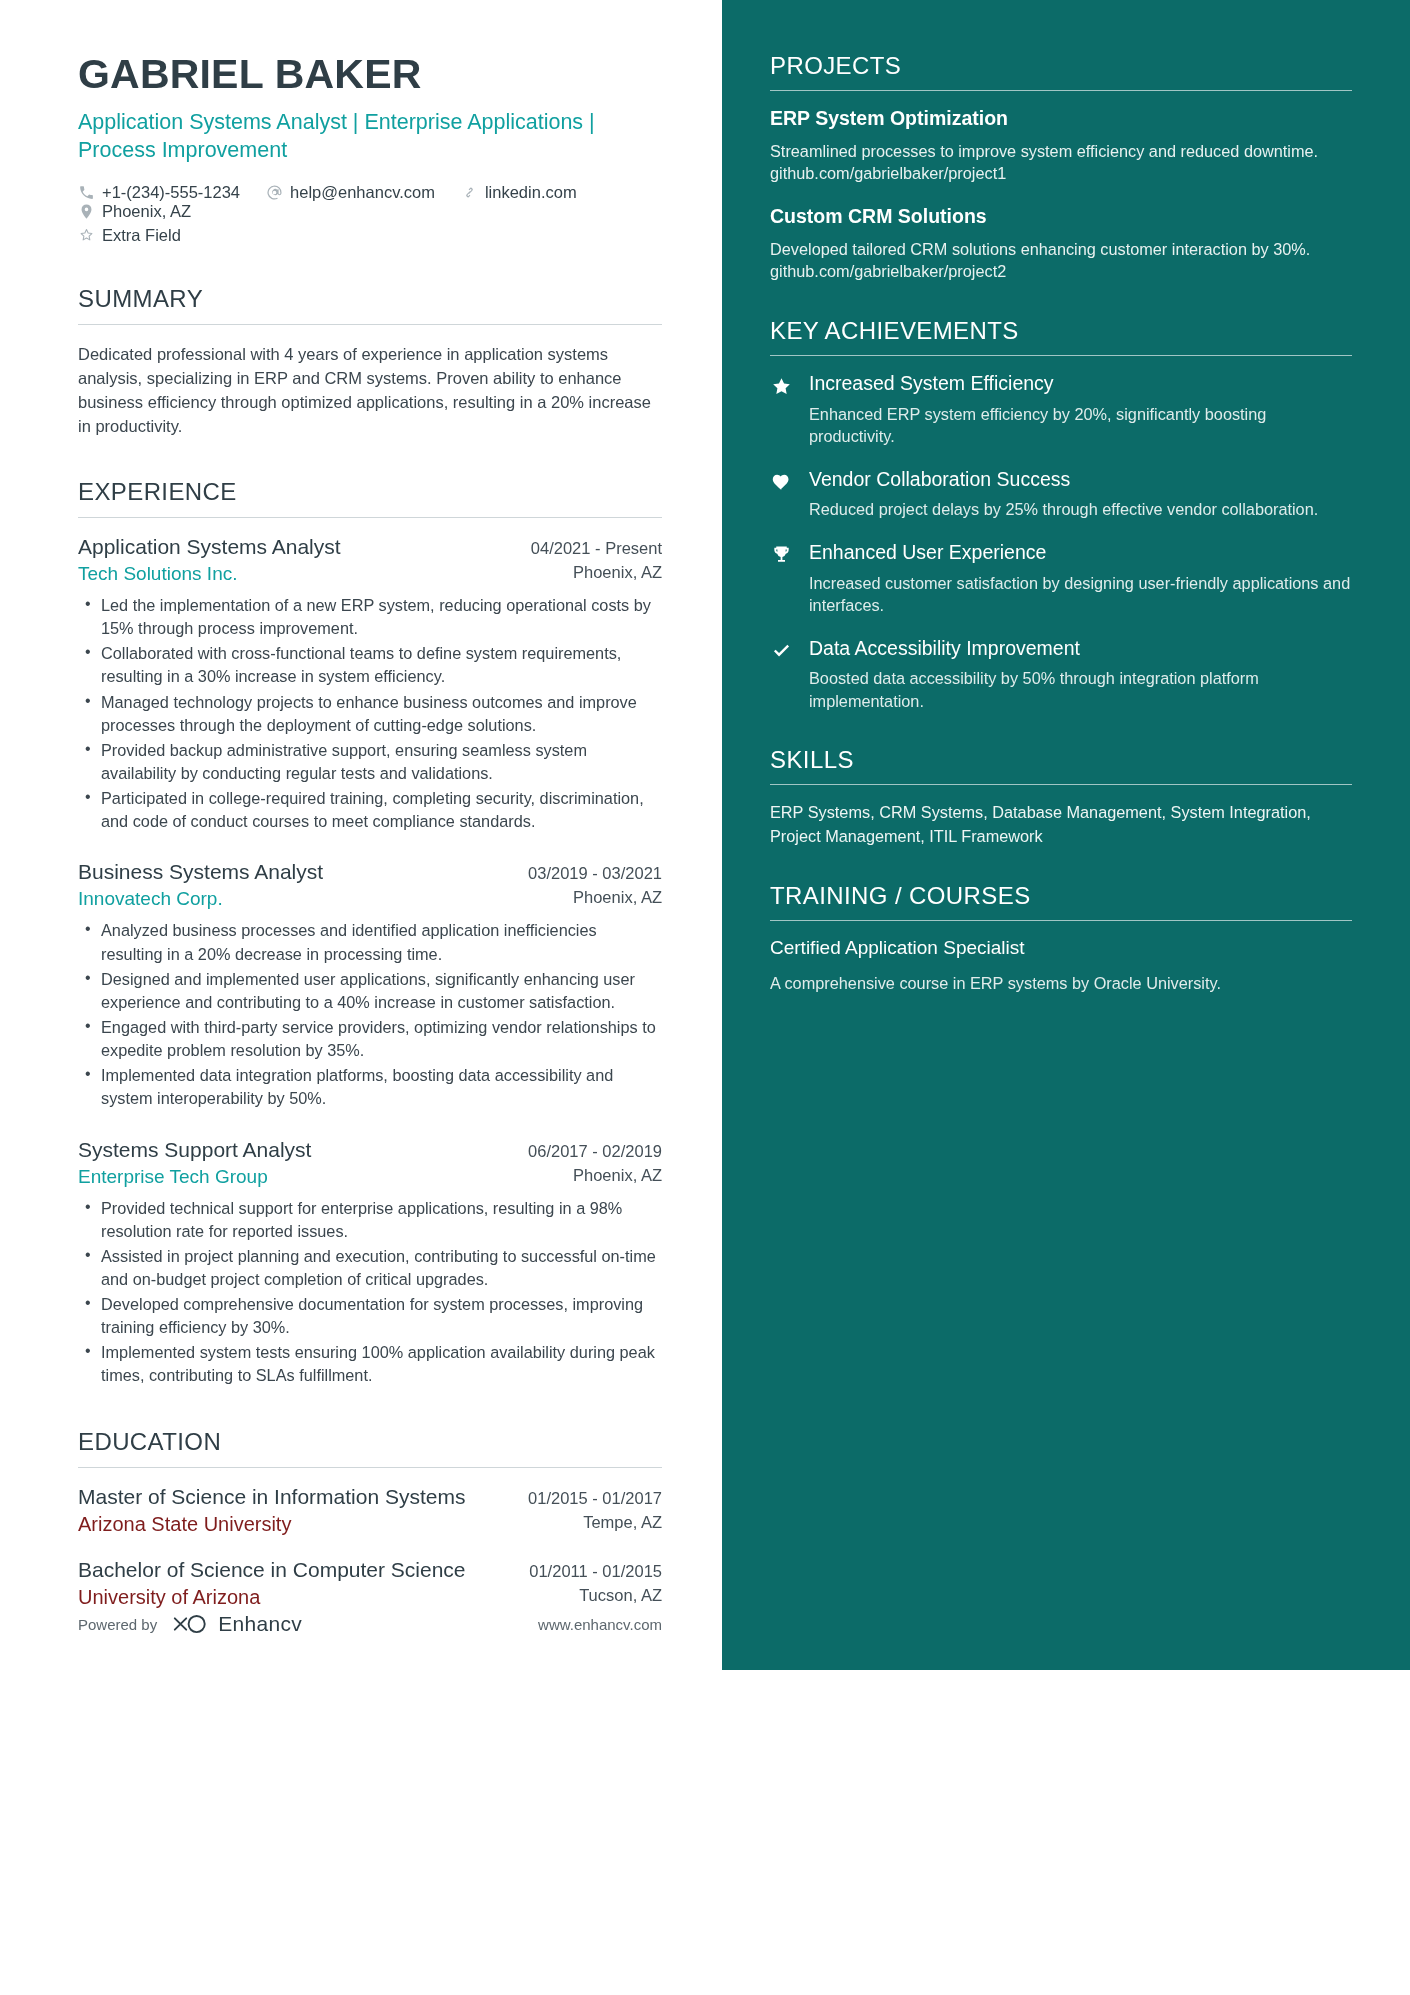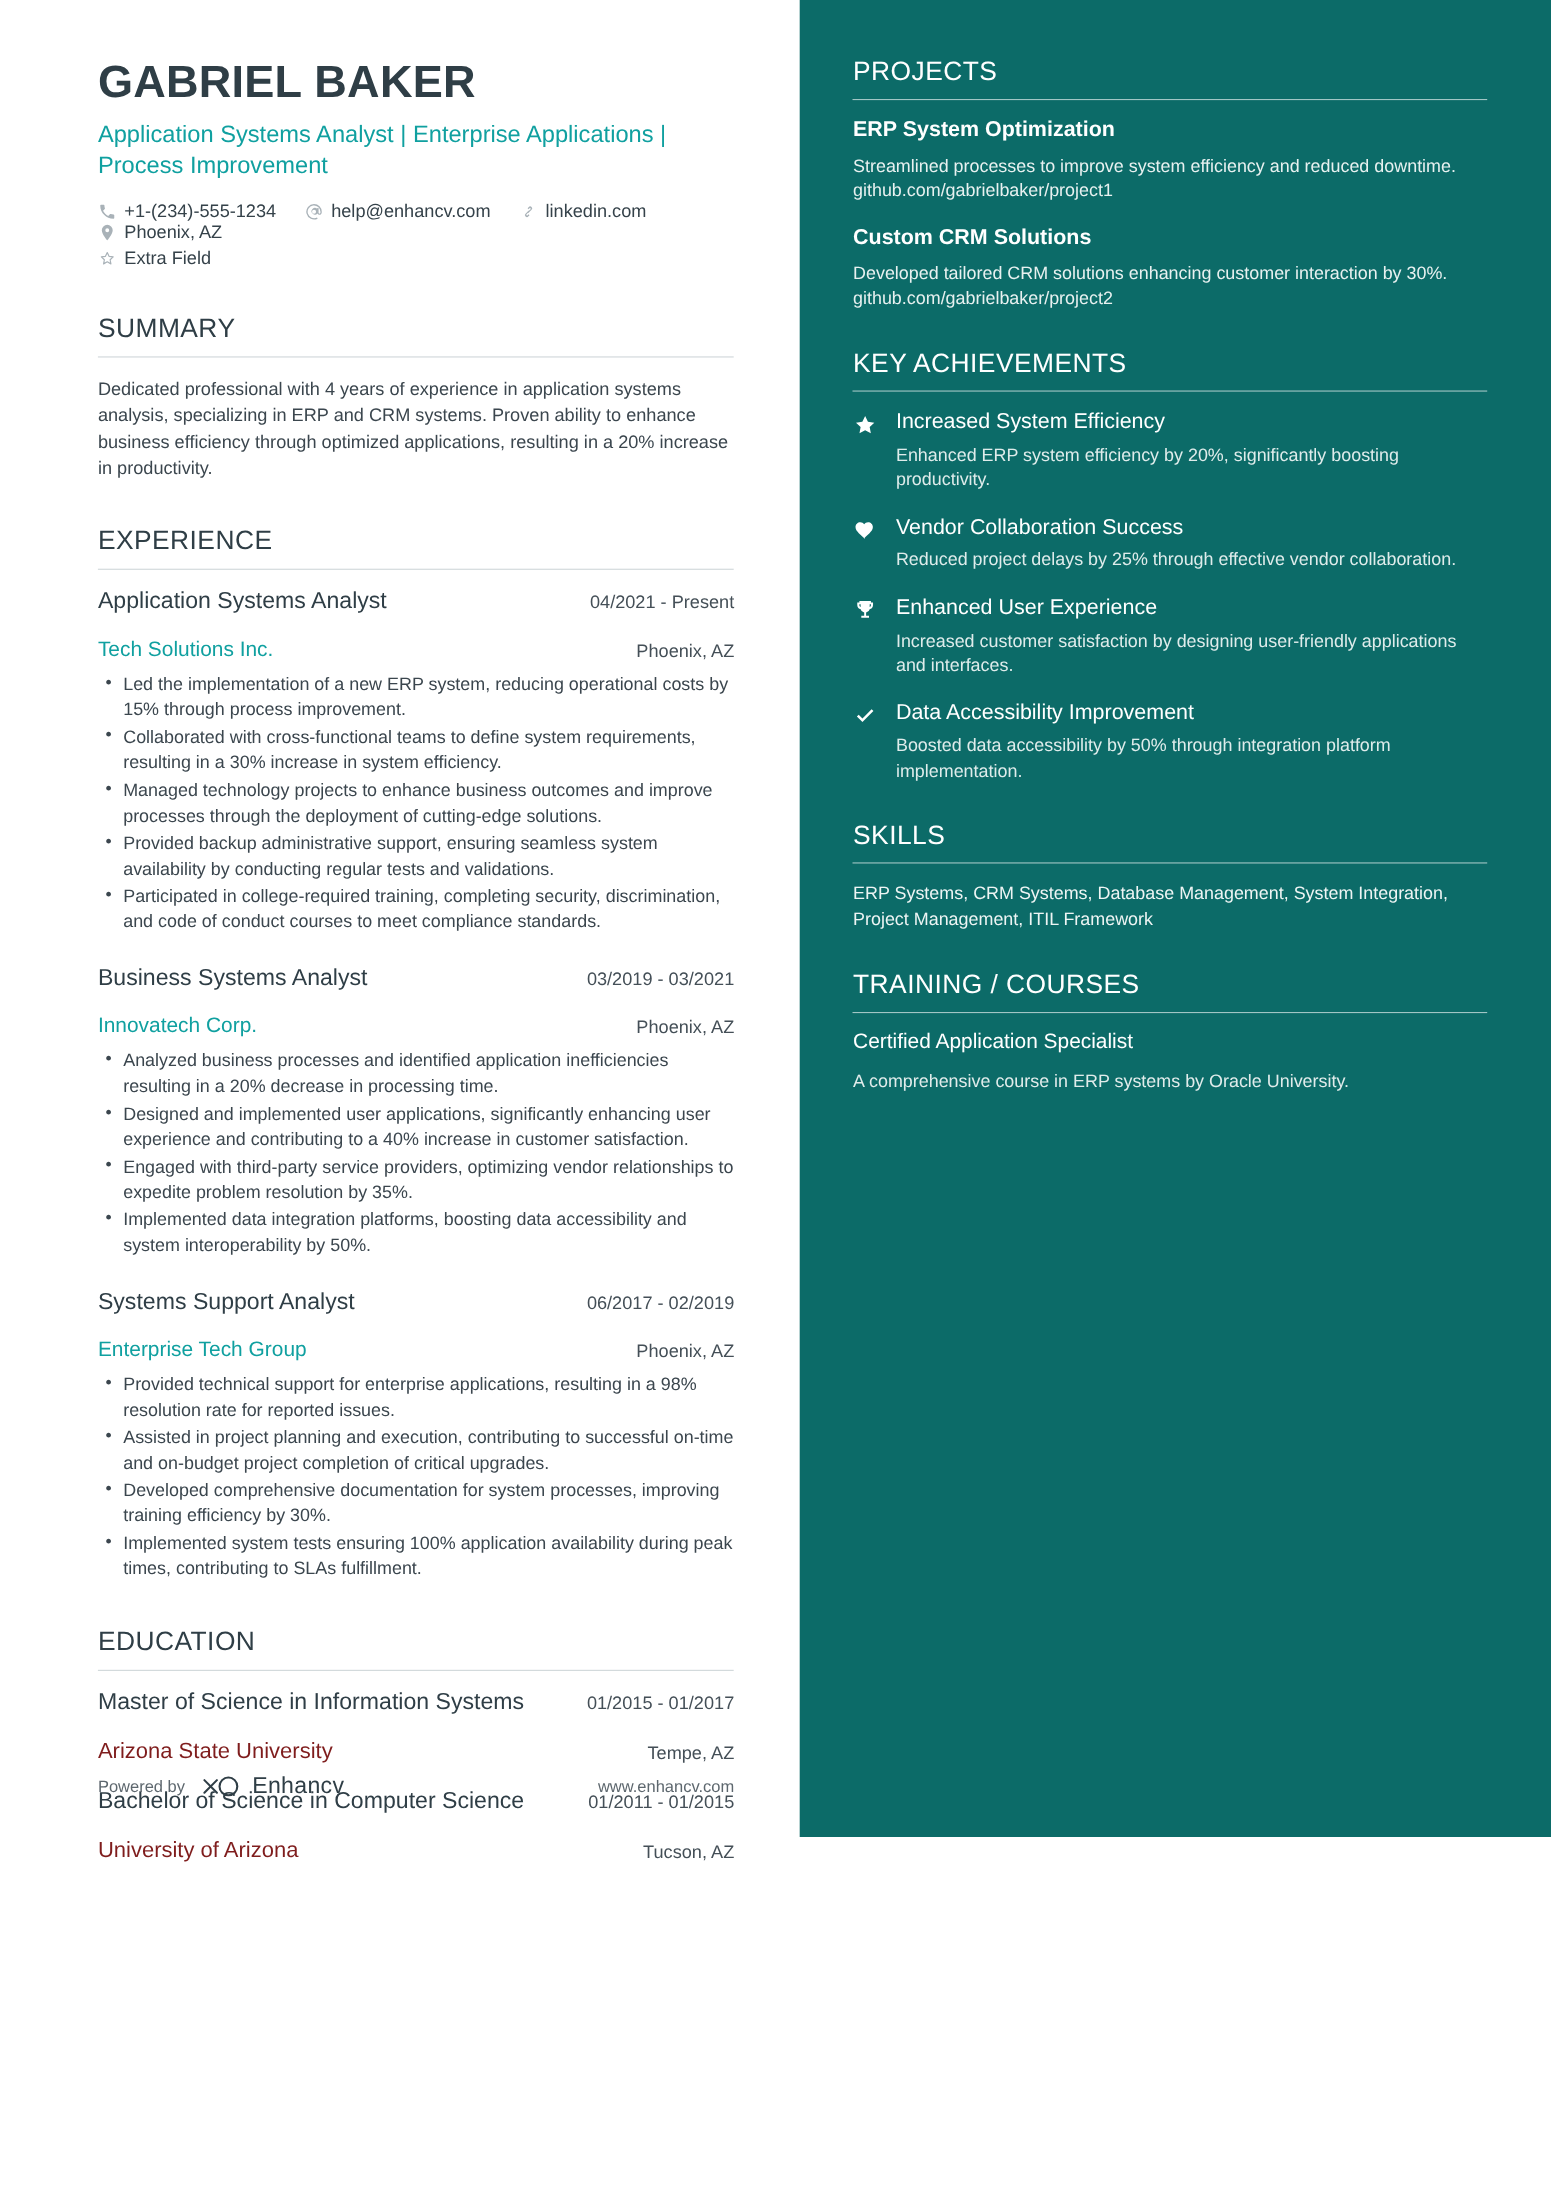--- a/index.html
+++ b/index.html
@@ -1,21 +1,21 @@
 <!DOCTYPE html>
 <html><head>
 <meta charset="utf-8">
 <style>
   * { box-sizing: border-box; margin: 0; padding: 0; }
   html, body {
     width: 1410px; height: 1995px;
     font-family: "Liberation Sans", sans-serif;
     background: #ffffff;
   }
-  .page { position: relative; width: 1410px; height: 1670px; display: flex; background:#fff;padding-left:11px; }
+  .page { position: relative; width: 1410px; height: 1670px; display: flex; background:#fff; }
 
   
   .left { width: 722px; padding: 52px 60px 0 78px; position: relative; }
 
   .name {
     font-size: 41px; font-weight: bold; letter-spacing: .2px;
     color: #2f3e46; line-height: 1.12; margin-bottom: 10px;
   }
   .headline {
     font-size: 21.5px; color: #10a0a0; line-height: 1.32; margin-bottom: 18px;
@@ -34,21 +34,21 @@
   }
   .sec-rule { height: 1px; background: #cfd6d9; width: 100%; margin-bottom: 17px; }
 
   .summary-text { font-size: 16.5px; line-height: 1.46; color: #3b464e; max-width: 625px; }
 
   .job { margin-bottom: 27px; }
   .job:last-child { margin-bottom: 0; }
   .job-row { display: flex; justify-content: space-between; align-items: baseline; }
   .job-title { font-size: 21px; color: #2f3e46; }
   .job-date { font-size: 16.5px; color: #444f57; white-space: nowrap; }
-  .job-row2 { display: flex; justify-content: space-between; align-items: flex-end; margin-top: 21px; }
+  .job-row2 { display: flex; justify-content: space-between; align-items: flex-start; margin-top: 4px; }
   .job-company { font-size: 19px; color: #10a0a0; }
   .job-loc { font-size: 16.5px; color: #444f57; white-space: nowrap; }
   ul.bullets { list-style: none; margin-top: 9px; }
   ul.bullets li {
     position: relative; padding-left: 23px; font-size: 16.3px; line-height: 1.42;
     color: #3b464e; margin-bottom: 2px;
   }
   ul.bullets li::before {
     content: "•"; position: absolute; left: 7px; top: -1px; color: #3b464e; font-size: 16px;
   }

